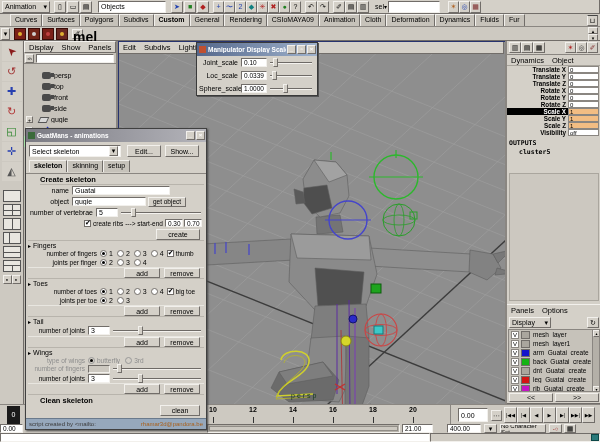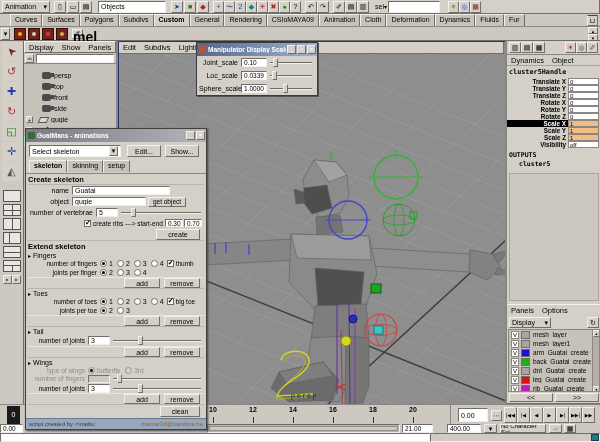--- a/index.html
+++ b/index.html
@@ -13,21 +13,21 @@
 .tt{font-size:7px;}
 .row{display:flex;align-items:center;}
 .rd{width:7px;height:7px;border-radius:50%;background:#fff;border:1px solid #716d69;display:inline-block;position:relative;flex:none;margin-right:2px;}
 .rd.on::after{content:"";position:absolute;left:1px;top:1px;width:3px;height:3px;border-radius:50%;background:#000;}
 .rd.dis{background:#d4d0c8;border-color:#999;}
 .cb{width:7px;height:7px;background:#fff;border:1px solid #716d69;display:inline-block;position:relative;flex:none;margin-right:2px;}
 .cb.on::after{content:"✔";position:absolute;left:0px;top:-2px;font-size:7px;}
 .slider{position:relative;height:9px;flex:1;margin:0 3px;}
 .slider::before{content:"";position:absolute;left:0;right:0;top:4px;height:1px;background:#6e6a66;border-bottom:1px solid #f4f2ee;}
 .shandle{position:absolute;top:0;width:5px;height:9px;background:#d4d0c8;border-top:1px solid #f2f0ec;border-left:1px solid #f2f0ec;border-right:1px solid #716d69;border-bottom:1px solid #716d69;}
-.hdr{font-weight:bold;font-size:7.5px;}
+.hdr{font-weight:bold;font-size:7.5px;margin-left:12px;}
 .dis{color:#8d8d8d;}
 .dlbl{font-size:7px;text-align:right;padding-right:3px;white-space:nowrap;}
 .tab{display:inline-block;padding:1px 4px 0 4px;font-size:7px;border-top:1px solid #f2f0ec;border-left:1px solid #f2f0ec;border-right:1px solid #716d69;background:#c6c2ba;height:12px;}
 .tab.active{background:#d4d0c8;font-weight:bold;position:relative;top:0px;}
 .mi{padding:0 4px;font-size:7.5px;}
 .chrow{display:flex;height:7px;align-items:center;font-family:"DejaVu Sans Mono",monospace;}
 .chlbl{width:61px;text-align:right;font-size:6.3px;font-weight:bold;padding-right:2px;white-space:nowrap;}
 .chval{width:31px;height:7px;background:#fff;border:1px solid #8a8681;font-size:6px;padding:0 1px;overflow:hidden;}
 .chrow.keyed .chval{background:#f2bd83;}
 .chrow.sel .chlbl{background:#000;color:#fff;}
@@ -432,21 +432,20 @@
         <span>◎</span>
       </div>
     <div class="btn" style="width:11px;height:11px;color:#803030;">
         <span>✐</span>
       </div>
   </div>
   <div class="row" style="height:11px;border-bottom:1px solid #a8a49c;">
     <span class="mi">Dynamics</span>
     <span class="mi">Object</span>
   </div>
-  <div style="font-family:'DejaVu Sans Mono',monospace;font-weight:bold;font-size:6.8px;padding:2px 0 2px 2px;">cluster5Handle</div>
   <div>
     <div class="chrow">
         <span class="chlbl">Translate X</span>
         <span class="chval">0</span>
       </div>
     <div class="chrow">
         <span class="chlbl">Translate Y</span>
         <span class="chval">0</span>
       </div>
     <div class="chrow">
@@ -700,21 +699,20 @@
         </span>
       <span class="field" style="width:18px;height:8px;margin-left:1px;font-size:6.5px;">
           <span>0.70</span>
         </span>
     </div>
     <div class="row" style="height:13px;justify-content:flex-end;padding-right:4px;border-bottom:1px solid #b8b4ac;">
       <div class="btn" style="width:44px;height:11px;">
           <span>create</span>
         </div>
     </div>
-    <div class="hdr" style="height:10px;padding-top:1px;">Extend skeleton</div>
     <div class="row" style="height:8px;">
         <span style="font-size:6px;">▸</span>
         <span class="tt" style="margin-left:2px;">Fingers</span>
       </div>
     <div class="row" style="height:9px;">
       <span class="dlbl" style="width:72px;font-size:6.5px;">number of fingers</span>
       <span class="rd on"></span>
         <span class="tt" style="margin-right:4px;">1</span>
       <span class="rd"></span>
         <span class="tt" style="margin-right:4px;">2</span>
@@ -825,20 +823,21 @@
         </div>
     </div>
     <div class="row" style="height:12px;justify-content:flex-end;padding-right:4px;border-top:1px solid #e8e6e0;border-bottom:1px solid #b8b4ac;">
       <div class="btn" style="width:36px;height:10px;margin-right:4px;">
           <span>add</span>
         </div>
       <div class="btn" style="width:36px;height:10px;">
           <span>remove</span>
         </div>
     </div>
+    <div class="hdr" style="height:9px;padding-top:1px;">Clean skeleton</div>
     <div class="row" style="height:13px;justify-content:flex-end;padding-right:4px;">
       <div class="btn" style="width:40px;height:11px;">
           <span>clean</span>
         </div>
     </div>
   </div>
   <div class="row" style="height:11px;background:#96a8bc;flex:none;justify-content:space-between;padding:0 3px;border-top:1px solid #6a7a8c;">
     <span style="font-size:6px;color:#3a3a3a;white-space:nowrap;">script created by &lt;mailto:</span>
     <span style="font-size:6px;color:#a8601c;white-space:nowrap;">rhamar3d@pandora.be</span>
   </div>

